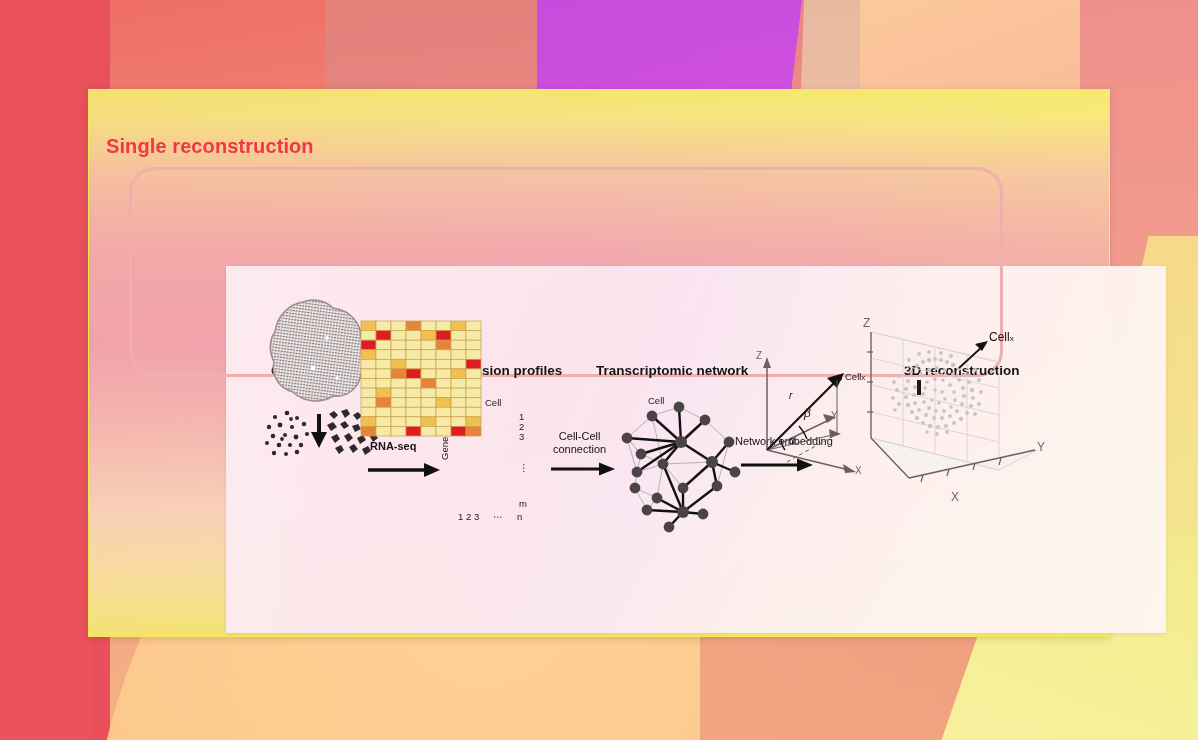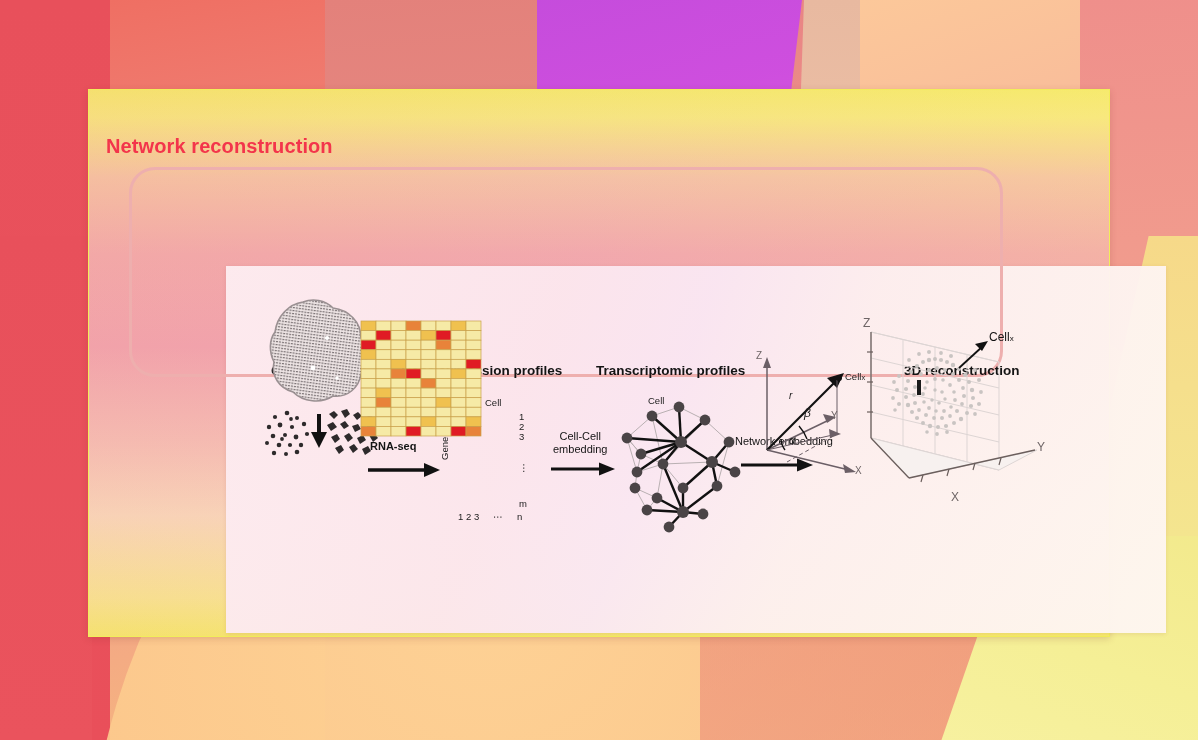--- a/index.html
+++ b/index.html
@@ -112,28 +112,28 @@
   <div class="circle-mask"></div>
   <div class="wedge-y"></div>
   <div class="wedge-y2"></div>
   <div class="pink-strip"></div>
 
   <div id="outer-panel">
     <div class="op-tint"></div>
 
     <div id="inner-panel"></div>
 
-    <div id="title" class="nosel">Network reconstruction</div>
+    <div id="title" class="nosel">Single reconstruction</div>
 
     <div id="flow-box"></div>
     <div class="tick-mark"></div>
 
     <div class="heading nosel" id="h-cells">Cells in tissue</div>
     <div class="heading nosel" id="h-genes">Gene expression profiles</div>
-    <div class="heading nosel" id="h-network">Transcriptomic profiles</div>
+    <div class="heading nosel" id="h-network">Transcriptomic network</div>
     <div class="heading nosel" id="h-3d">3D reconstruction</div>
 
     <svg id="svg-tissue" style="left:170px;top:200px;" width="140" height="180" viewBox="0 0 140 180">
       <defs>
         <pattern id="hatch" width="3" height="3" patternUnits="userSpaceOnUse" patternTransform="rotate(8)">
           <rect width="3" height="3" fill="#efe6e6"></rect>
           <rect width="2.1" height="1.25" fill="#7d7577"></rect>
         </pattern>
         <clipPath id="blobclip">
           <path d="M44 12 C30 14 18 26 16 42 C10 50 10 62 15 72 C12 86 20 98 34 102
@@ -317,21 +317,21 @@
     <div class="tiny nosel" style="left:430px;top:408px;">m</div>
 
     <div class="tiny nosel" style="left:369px;top:421px;">1</div>
     <div class="tiny nosel" style="left:377px;top:421px;">2</div>
     <div class="tiny nosel" style="left:385px;top:421px;">3</div>
     <div class="tiny nosel" style="left:404px;top:421px;">⋯</div>
     <div class="tiny nosel" style="left:428px;top:421px;">n</div>
 
     <div class="arrow-label nosel" id="lab-cc">
       <div>Cell-Cell</div>
-      <div>embedding</div>
+      <div>connection</div>
     </div>
     <svg style="left:460px;top:370px;" width="74" height="20" viewBox="0 0 74 20">
       <line x1="2" y1="9" x2="54" y2="9" stroke="#111" stroke-width="3.2"></line>
       <polygon points="66,9 50,2.5 50,15.5" fill="#111"></polygon>
     </svg>
 
     <div class="tiny nosel" style="left:559px;top:305px;">Cell</div>
     <svg id="svg-network" style="left:528px;top:312px;" width="130" height="130" viewBox="0 0 130 130">
       <g stroke="#b9b0b2" stroke-width="1" fill="none">
         <line x1="35" y1="14" x2="62" y2="5"></line>

